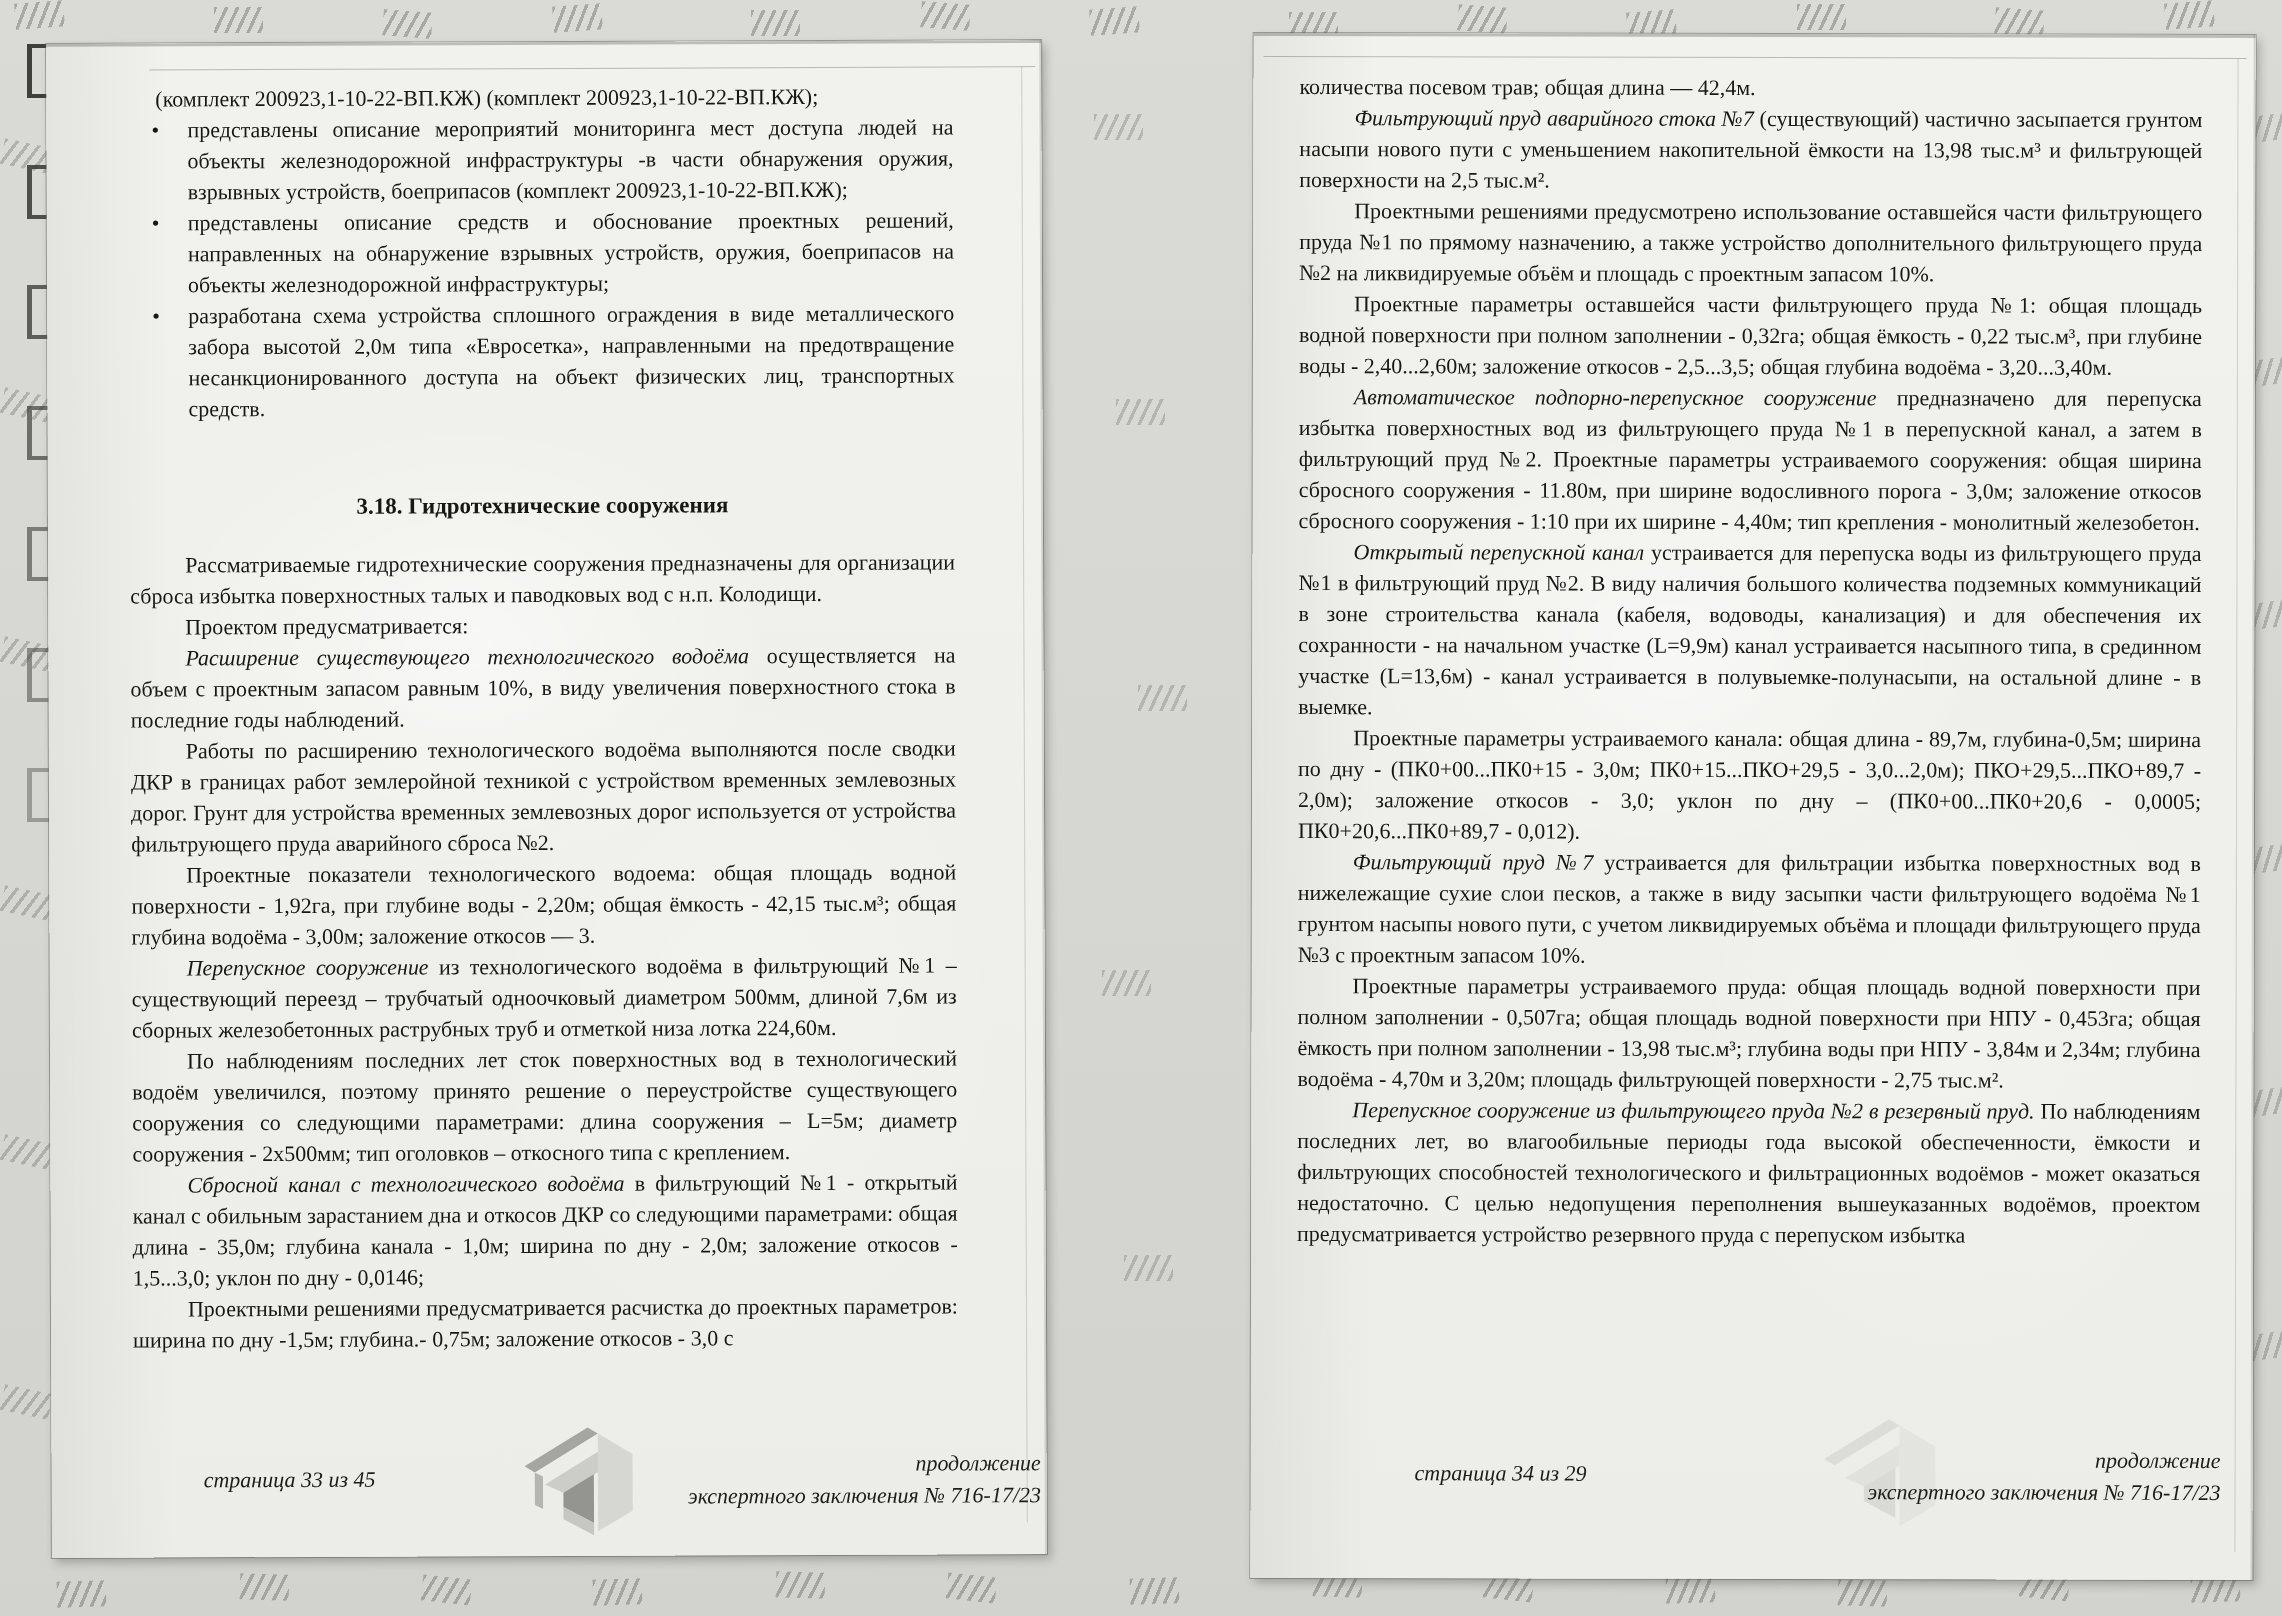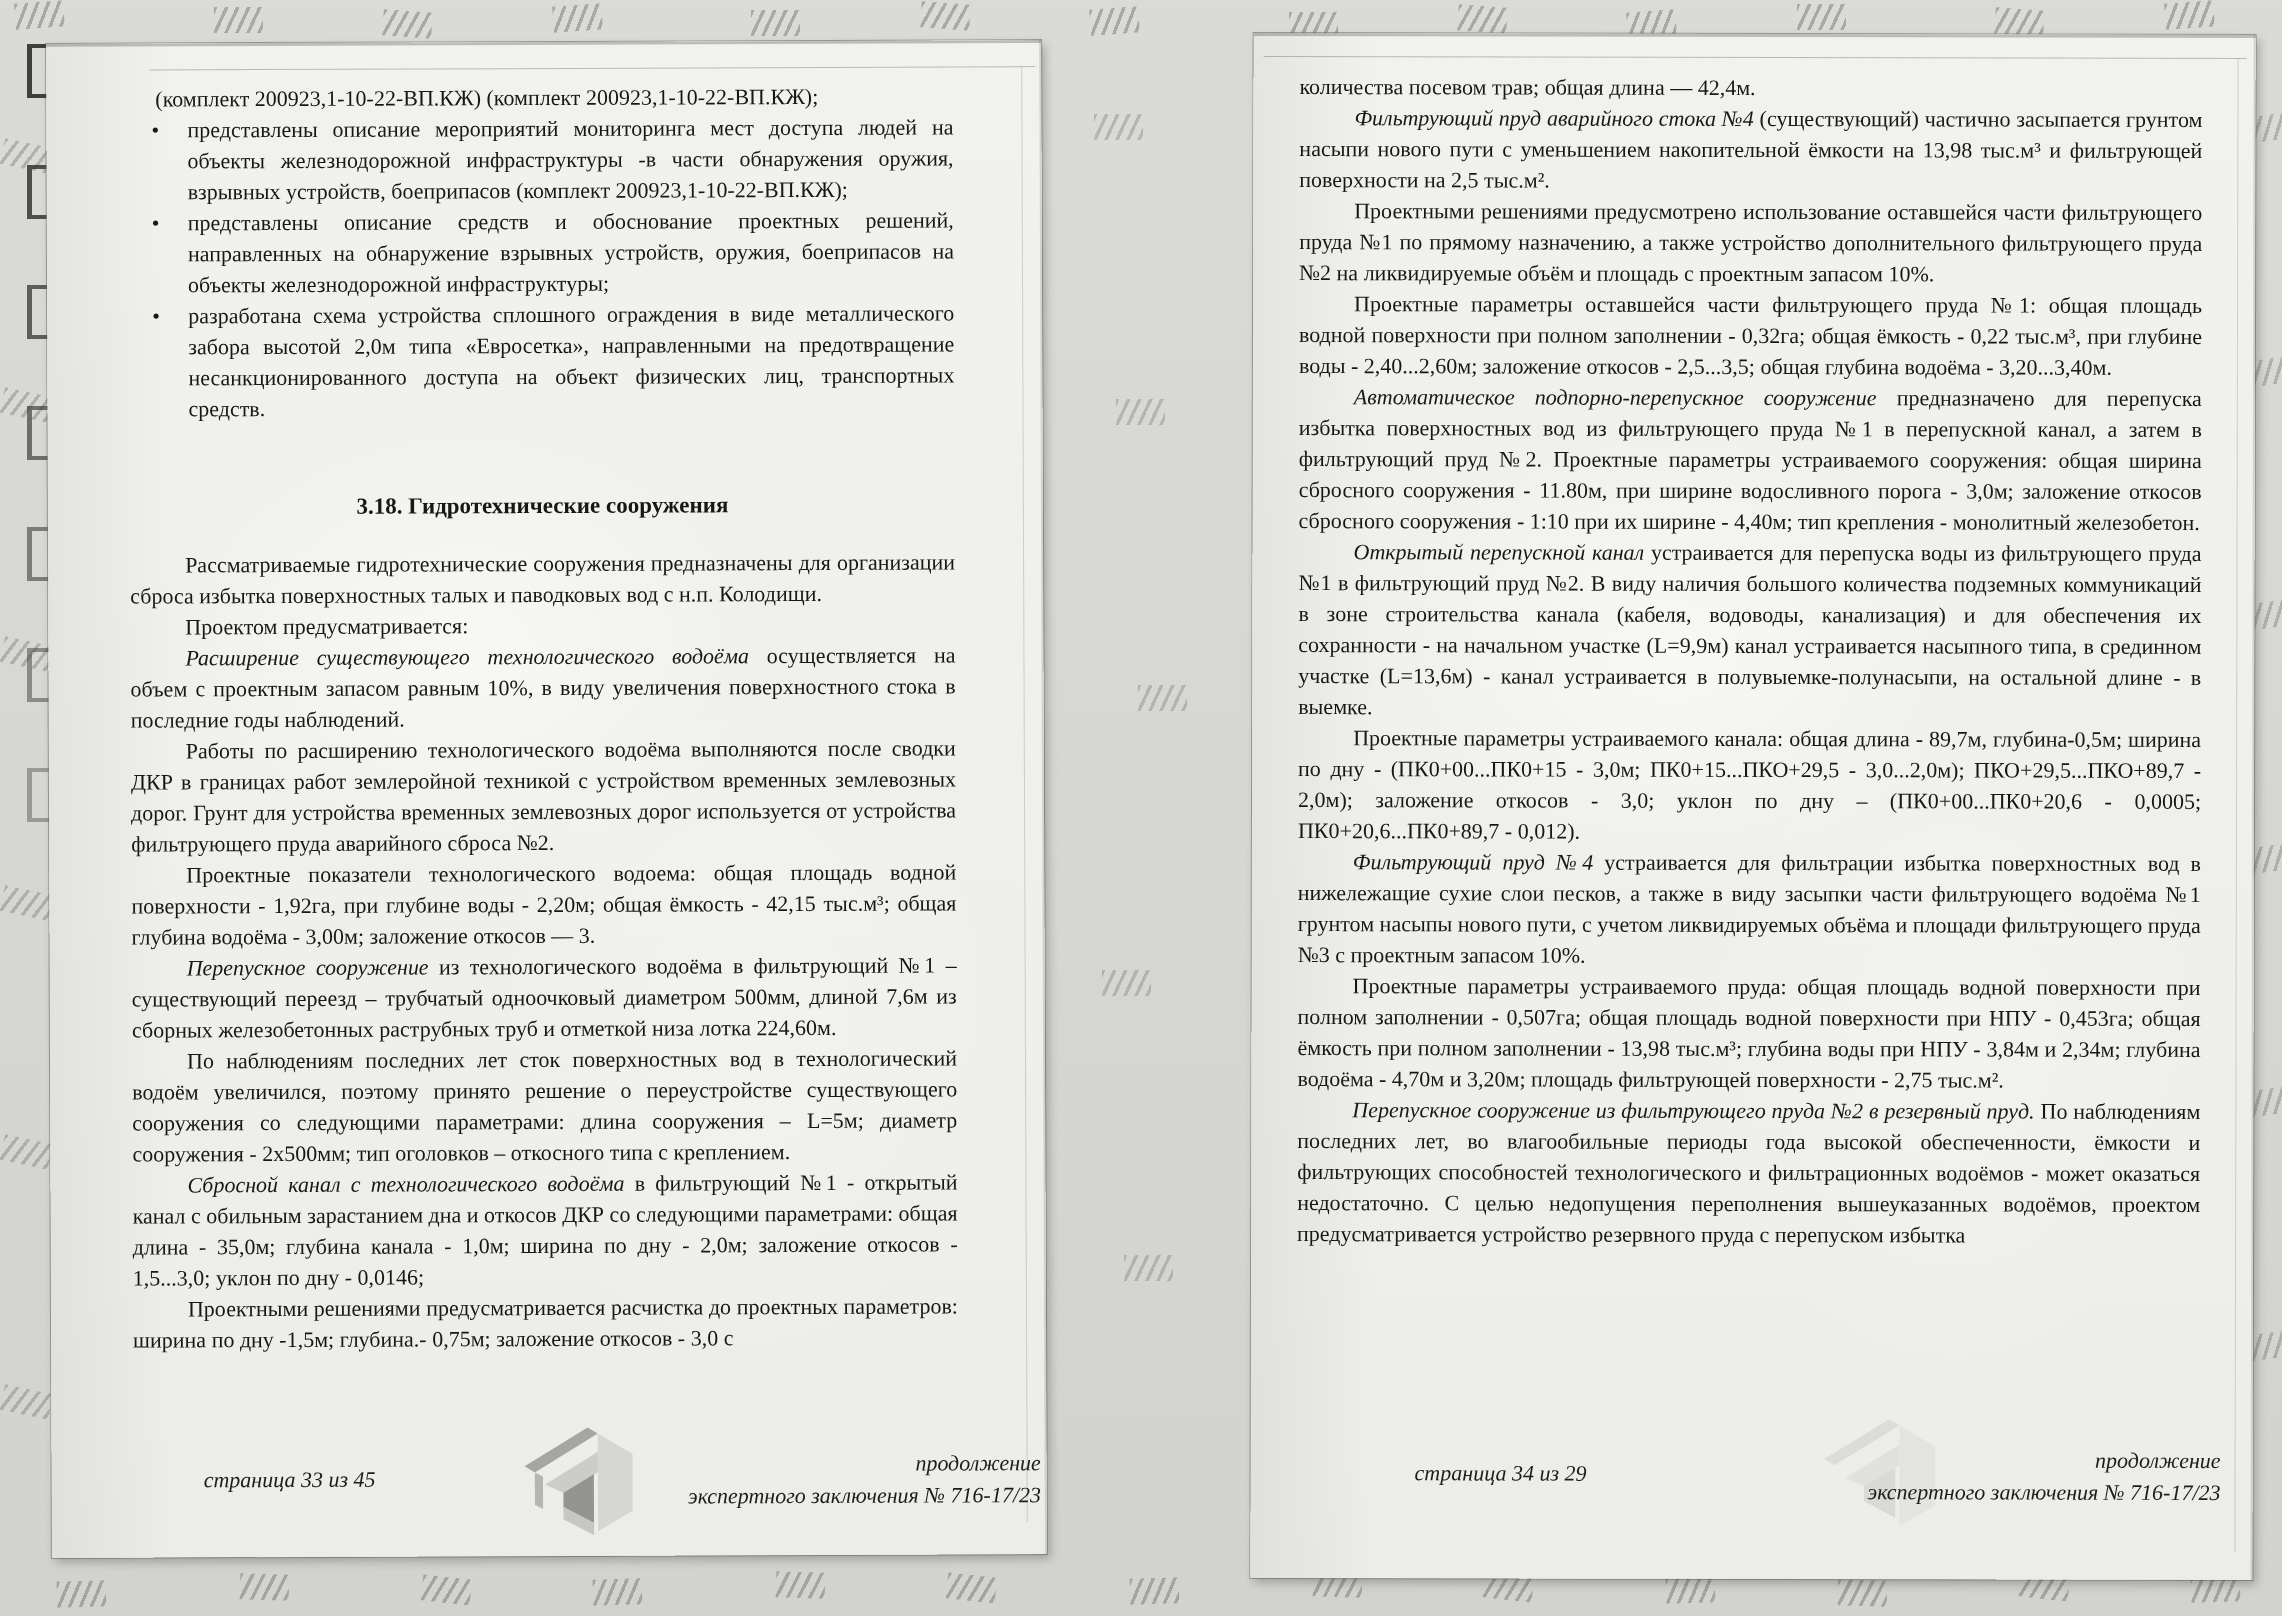--- a/index.html
+++ b/index.html
@@ -179,27 +179,27 @@
       <div><span>экспертного заключения № </span><span class="u">716-17/23</span></div>
     </div>
   </div>
 </div>
 
 <div class="page" style="left:1252px;top:34px;width:1002px;height:1545px;transform:rotate(0.12deg);">
   <div class="frame-h" style="top:23px;left:9.5px;right:9.5px;"></div>
   <div class="frame-v" style="top:23px;right:17px;bottom:28.5px;"></div>
   <div class="content" id="right-content" style="left:46px;right:53px;top:38px;">
       <p class="para noindent"><span>количества посевом трав; общая длина — 42,4м.</span></p>
-      <p class="para"><span class="lead-italic">Фильтрующий пруд аварийного стока №4</span><span> (существующий) частично засыпается грунтом насыпи нового пути с уменьшением накопительной ёмкости на 13,98 тыс.м³ и фильтрующей поверхности на 2,5 тыс.м².</span></p>
+      <p class="para"><span class="lead-italic">Фильтрующий пруд аварийного стока №7</span><span> (существующий) частично засыпается грунтом насыпи нового пути с уменьшением накопительной ёмкости на 13,98 тыс.м³ и фильтрующей поверхности на 2,5 тыс.м².</span></p>
       <p class="para"><span>Проектными решениями предусмотрено использование оставшейся части фильтрующего пруда №1 по прямому назначению, а также устройство дополнительного фильтрующего пруда №2 на ликвидируемые объём и площадь с проектным запасом 10%.</span></p>
       <p class="para"><span>Проектные параметры оставшейся части фильтрующего пруда №1: общая площадь водной поверхности при полном заполнении - 0,32га; общая ёмкость - 0,22 тыс.м³, при глубине воды - 2,40...2,60м; заложение откосов - 2,5...3,5; общая глубина водоёма - 3,20...3,40м.</span></p>
       <p class="para"><span class="lead-italic">Автоматическое подпорно-перепускное сооружение</span><span> предназначено для перепуска избытка поверхностных вод из фильтрующего пруда №1 в перепускной канал, а затем в фильтрующий пруд №2. Проектные параметры устраиваемого сооружения: общая ширина сбросного сооружения - 11.80м, при ширине водосливного порога - 3,0м; заложение откосов сбросного сооружения - 1:10 при их ширине - 4,40м; тип крепления - монолитный железобетон.</span></p>
       <p class="para"><span class="lead-italic">Открытый перепускной канал</span><span> устраивается для перепуска воды из фильтрующего пруда №1 в фильтрующий пруд №2. В виду наличия большого количества подземных коммуникаций в зоне строительства канала (кабеля, водоводы, канализация) и для обеспечения их сохранности - на начальном участке (L=9,9м) канал устраивается насыпного типа, в срединном участке (L=13,6м) - канал устраивается в полувыемке-полунасыпи, на остальной длине - в выемке.</span></p>
       <p class="para"><span>Проектные параметры устраиваемого канала: общая длина - 89,7м, глубина-0,5м; ширина по дну - (ПК0+00...ПК0+15 - 3,0м; ПК0+15...ПКО+29,5 - 3,0...2,0м); ПКО+29,5...ПКО+89,7 - 2,0м); заложение откосов - 3,0; уклон по дну – (ПК0+00...ПК0+20,6 - 0,0005; ПК0+20,6...ПК0+89,7 - 0,012).</span></p>
-      <p class="para"><span class="lead-italic">Фильтрующий пруд №4</span><span> устраивается для фильтрации избытка поверхностных вод в нижележащие сухие слои песков, а также в виду засыпки части фильтрующего водоёма №1 грунтом насыпы нового пути, с учетом ликвидируемых объёма и площади фильтрующего пруда №3 с проектным запасом 10%.</span></p>
+      <p class="para"><span class="lead-italic">Фильтрующий пруд №7</span><span> устраивается для фильтрации избытка поверхностных вод в нижележащие сухие слои песков, а также в виду засыпки части фильтрующего водоёма №1 грунтом насыпы нового пути, с учетом ликвидируемых объёма и площади фильтрующего пруда №3 с проектным запасом 10%.</span></p>
       <p class="para"><span>Проектные параметры устраиваемого пруда: общая площадь водной поверхности при полном заполнении - 0,507га; общая площадь водной поверхности при НПУ - 0,453га; общая ёмкость при полном заполнении - 13,98 тыс.м³; глубина воды при НПУ - 3,84м и 2,34м; глубина водоёма - 4,70м и 3,20м; площадь фильтрующей поверхности - 2,75 тыс.м².</span></p>
       <p class="para"><span class="lead-italic">Перепускное сооружение из фильтрующего пруда №2 в резервный пруд.</span><span> По наблюдениям последних лет, во влагообильные периоды года высокой обеспеченности, ёмкости и фильтрующих способностей технологического и фильтрационных водоёмов - может оказаться недостаточно. С целью недопущения переполнения вышеуказанных водоёмов, проектом предусматривается устройство резервного пруда с перепуском избытка</span></p>
     </div>
   <div class="logo-box" style="left:571px;bottom:32px;opacity:.16;">
     <svg width="116" height="147" viewBox="0 0 110 140">
       <polygon points="2,56 64,18 74,24 12,62" fill="#8a8a86"></polygon>
       <polygon points="74,24 108,44 108,100 74,120" fill="#b9b9b5"></polygon>
       <polygon points="22,74 74,42 74,62 40,82" fill="#a8a8a4"></polygon>
       <polygon points="40,82 70,64 70,112 40,96" fill="#7d7d7a"></polygon>
     </svg>

